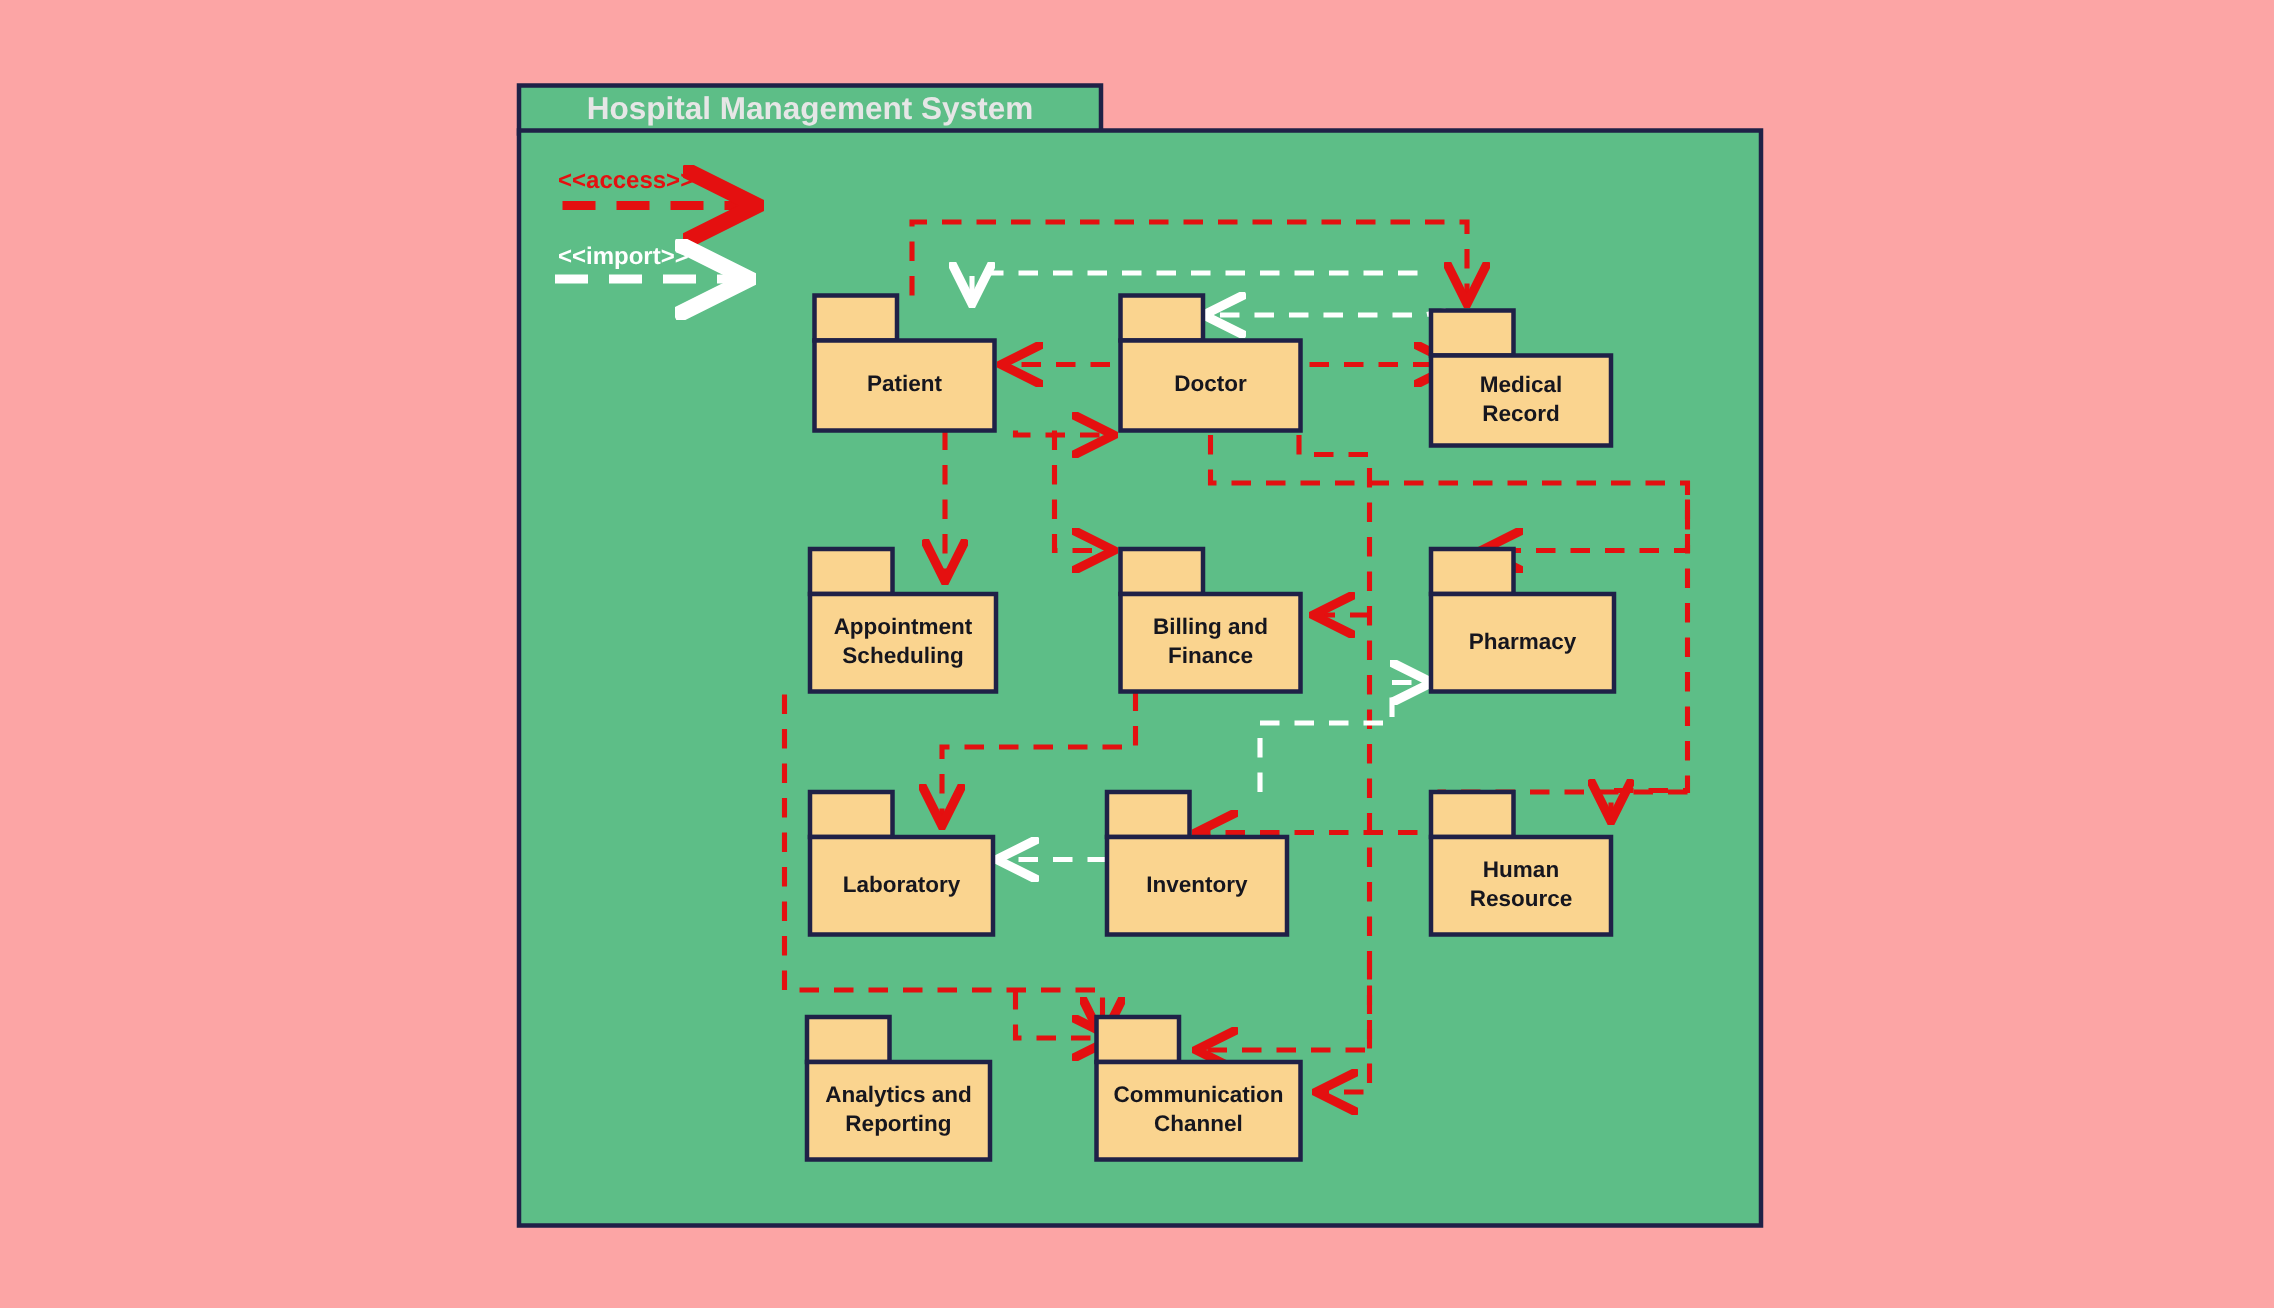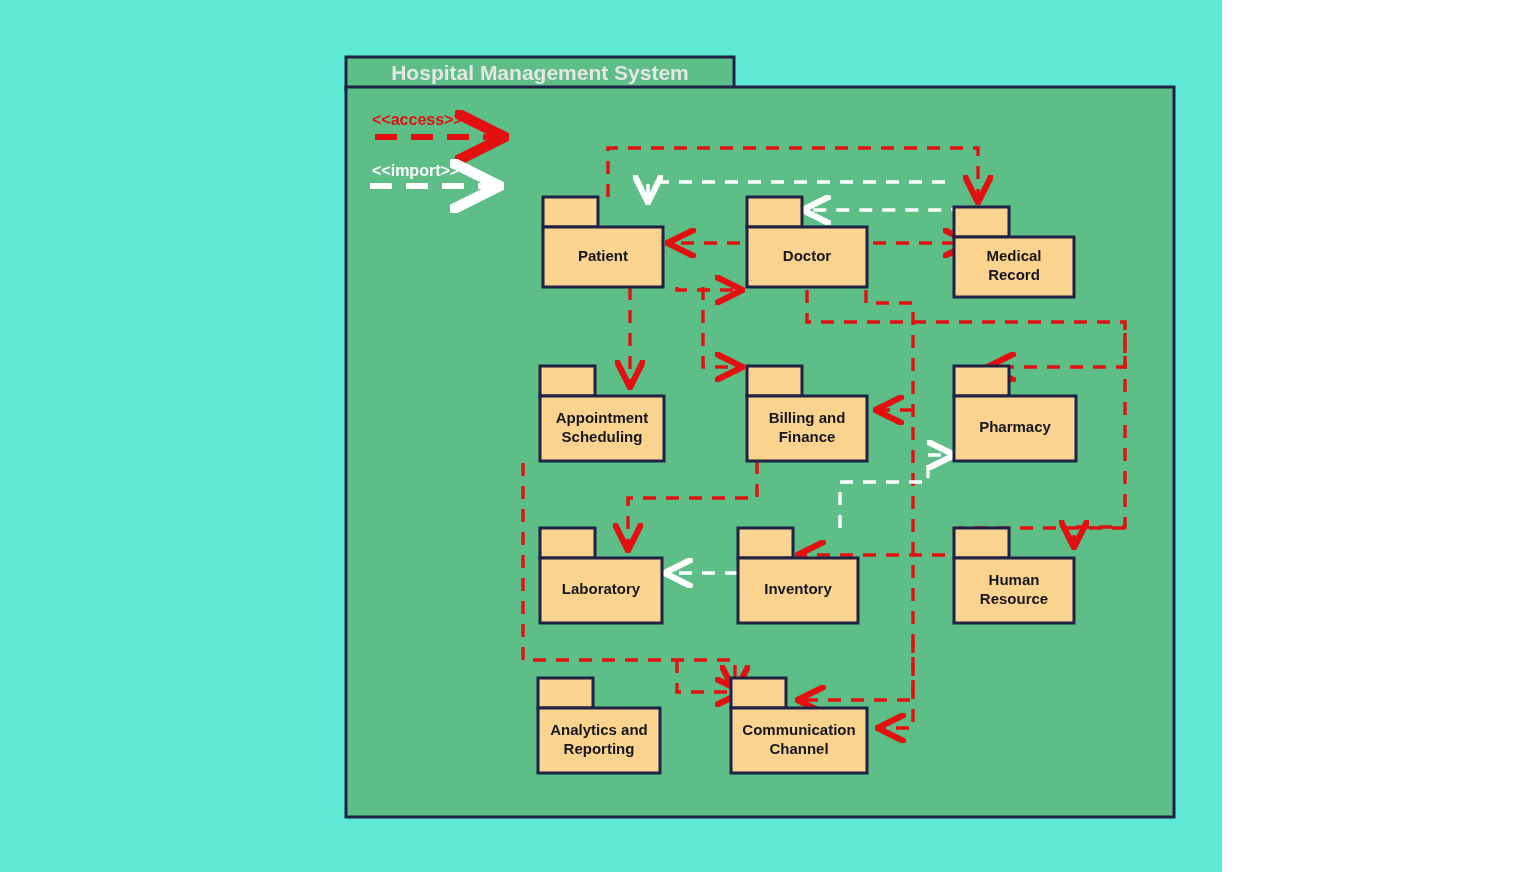--- a/index.html
+++ b/index.html
@@ -4,23 +4,23 @@
 <title>Hospital Management System - Package Diagram</title>
 <style>
   html, body {
     margin: 0;
     padding: 0;
     background: #ffffff;
     font-family: "Liberation Sans", sans-serif;
   }
   #canvas {
     position: relative;
-    width: 1222px;
+    width: 1516px;
     height: 872px;
-    background: #5eead4;
+    background: #fca5a5;
     overflow: hidden;
   }
   #diagram-svg {
     position: absolute;
     left: 0;
     top: 0;
     width: 1516px;
     height: 872px;
     display: block;
   }

